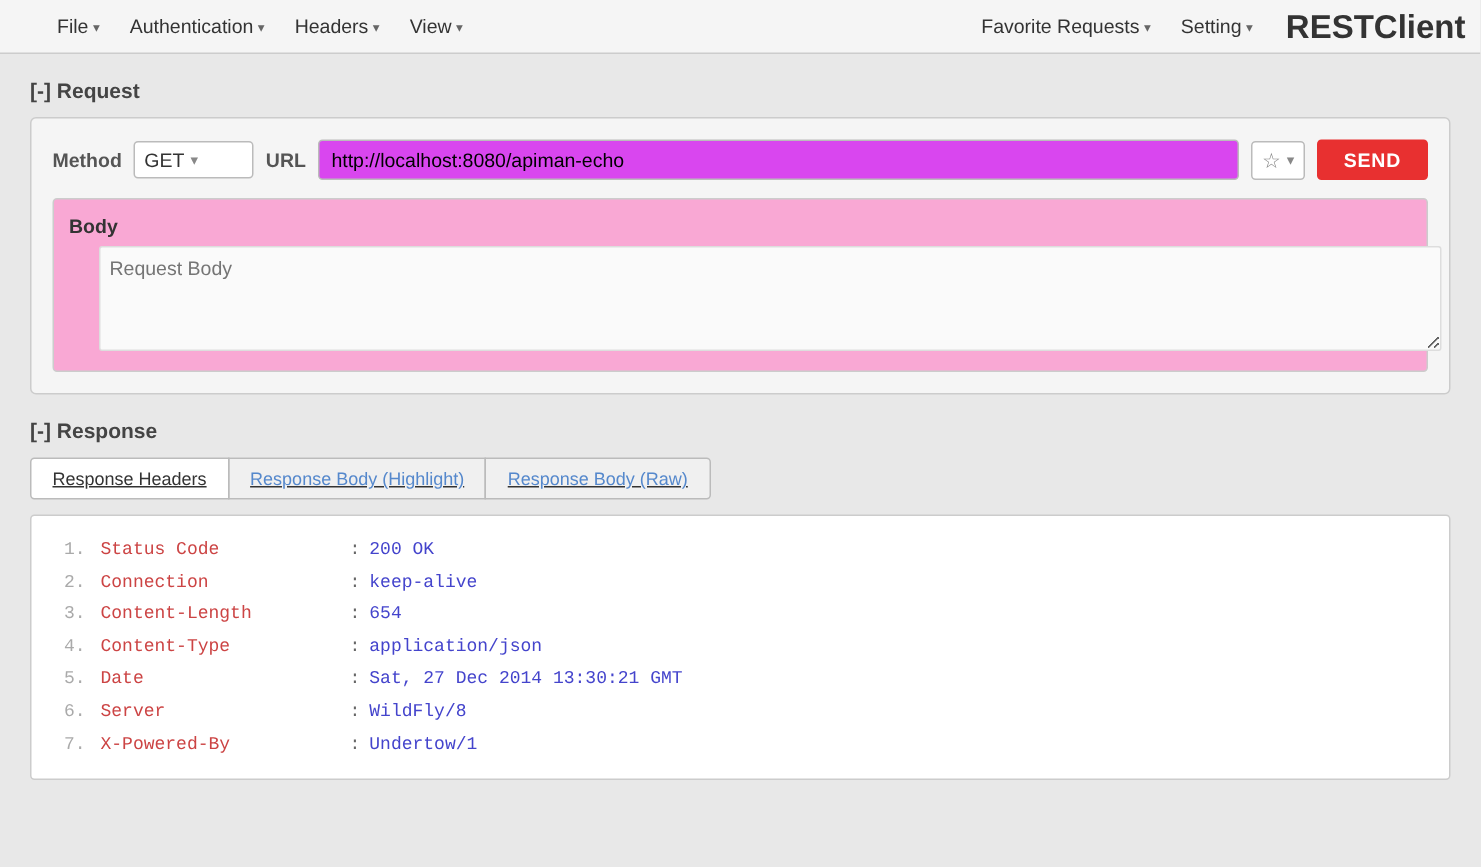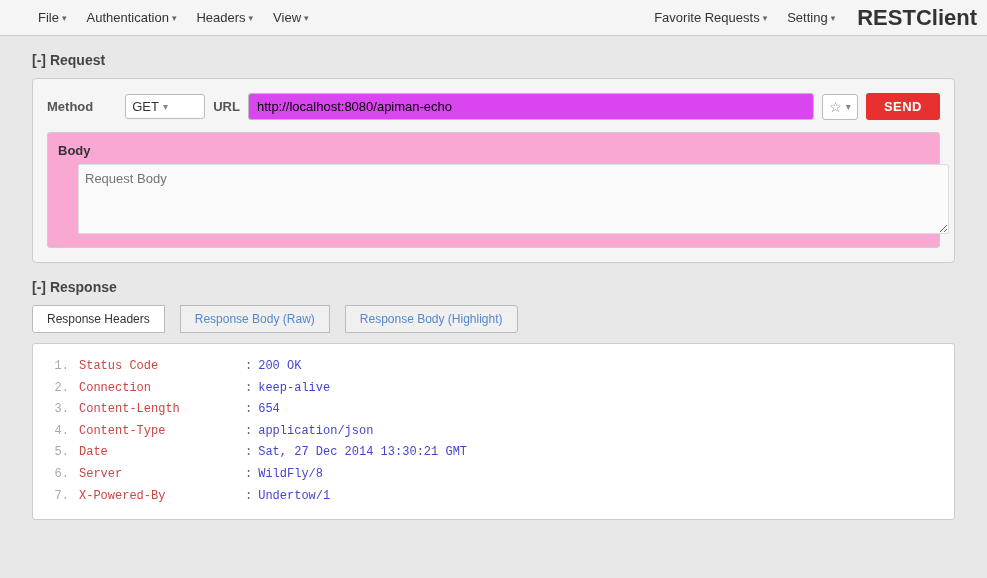--- a/index.html
+++ b/index.html
@@ -49,21 +49,21 @@
     }
     .brand {
       font-size: 22px;
       font-weight: bold;
       color: #333;
       padding-left: 10px;
     }
 
     
     .main {
-      padding: 16px 32px;
+      padding: 16px 20px;
       background: #e8e8e8;
     }
 
     
     .section-header {
       font-size: 14px;
       font-weight: bold;
       color: #444;
       margin-bottom: 10px;
     }
@@ -93,21 +93,20 @@
       display: flex;
       align-items: center;
       background: #fff;
       border: 1px solid #bbb;
       border-radius: 3px;
       padding: 4px 6px;
       cursor: pointer;
       font-size: 13px;
       gap: 4px;
       min-width: 80px;
-      margin-left: 24px;
     }
     .method-select-arrow {
       font-size: 10px;
       color: #888;
     }
     .url-label {
       font-size: 13px;
       font-weight: bold;
       color: #555;
     }
@@ -168,22 +167,23 @@
       resize: vertical;
       font-family: Arial, sans-serif;
       outline: none;
       background: #fafafa;
       margin-left: 20px;
     }
 
     
     .response-tabs {
       display: flex;
-      gap: 16px;
+      gap: 0;
       margin-bottom: 10px;
+      text-decoration: underline;
     }
     .tab-btn {
       border: 1px solid #bbb;
       background: #f0f0f0;
       color: #5588cc;
       padding: 6px 14px;
       font-size: 12px;
       cursor: pointer;
       margin-right: -1px;
       border-radius: 0;
@@ -290,22 +290,22 @@
     <div class="body-panel">
       <div class="body-title">Body</div>
       <textarea class="body-textarea" placeholder="Request Body" style=""></textarea>
     </div>
   </div>
 
   <div class="section-header">[-] Response</div>
 
   <div class="response-tabs">
     <button class="tab-btn active">Response Headers</button>
+    <button class="tab-btn">Response Body (Highlight)</button>
     <button class="tab-btn">Response Body (Raw)</button>
-    <button class="tab-btn">Response Body (Highlight)</button>
   </div>
 
   <div class="response-content" id="response-rows">
   <div class="response-row">
     <span class="line-num">1.</span>
     <span class="header-key">Status Code</span>
     <span class="header-colon">:</span>
     <span class="header-value">200 OK</span>
   </div>
       <div class="response-row">

